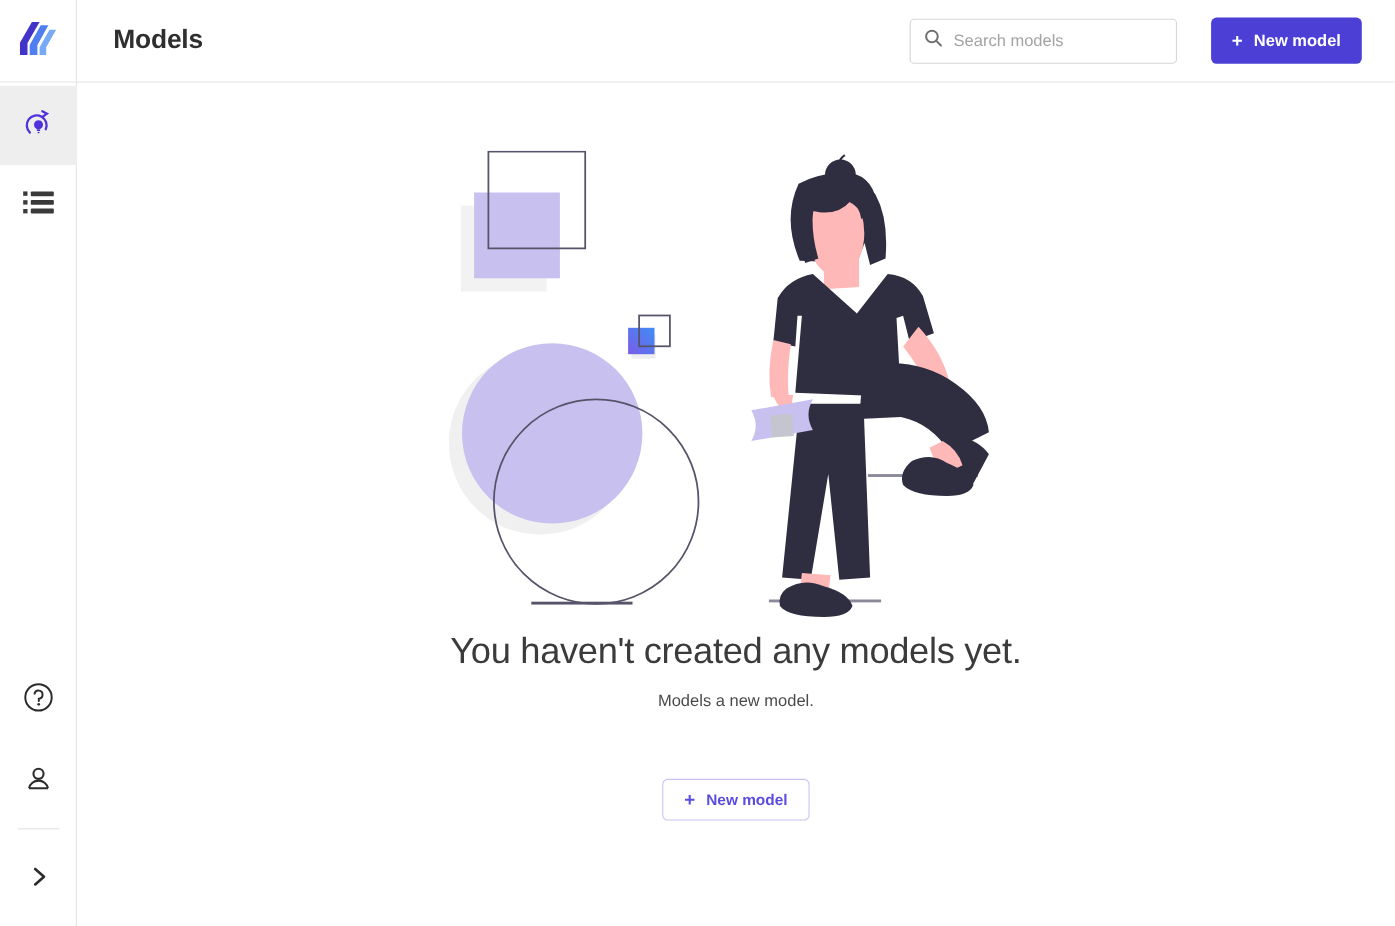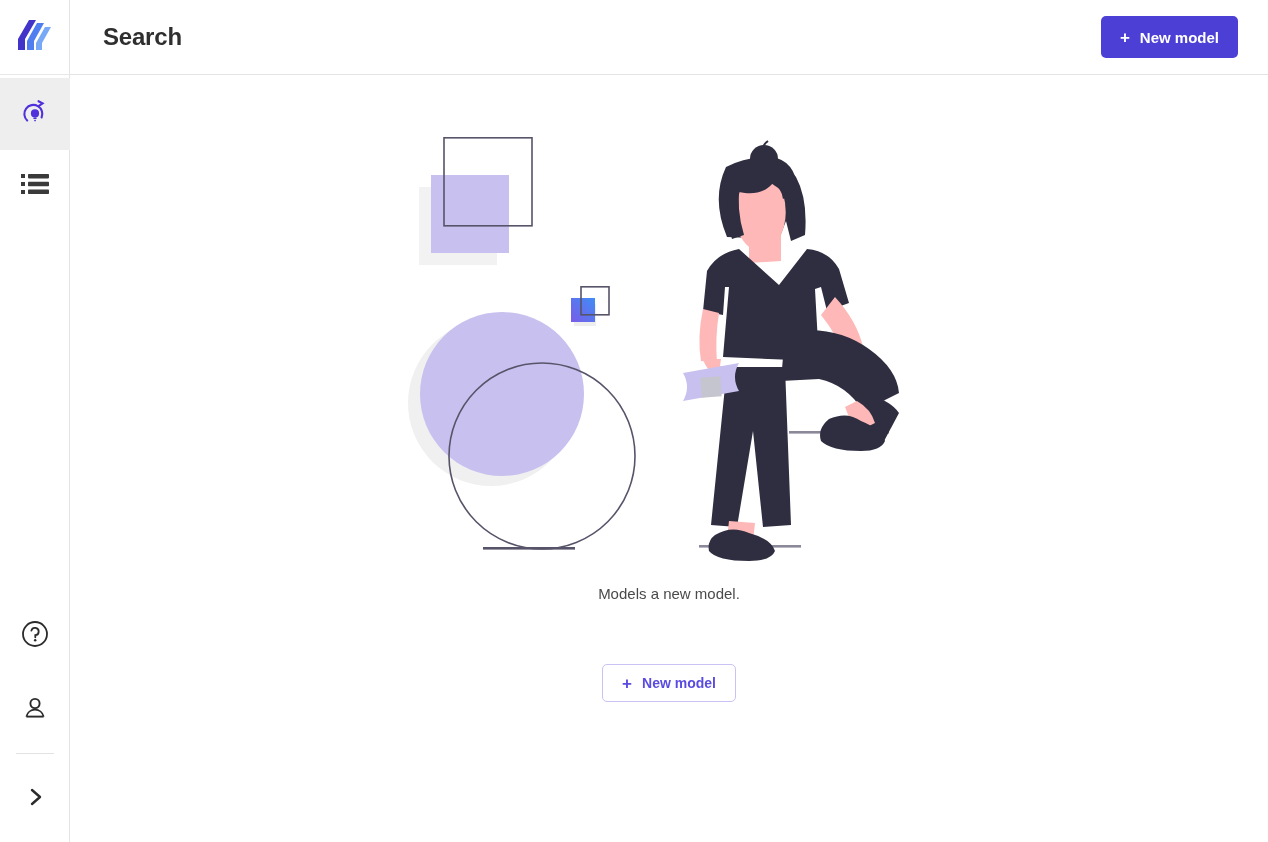--- a/index.html
+++ b/index.html
@@ -179,23 +179,32 @@
             <polyline points="9,5 17,12 9,19"></polyline>
           </svg>
         </span>
       </div>
     </div>
   </aside>
 
   <div class="main">
 
     <header class="topbar">
-      <div class="page-title">Search</div>
+      <div class="page-title">Models</div>
 
       <div class="topbar-right">
+        <div class="search-box">
+          <span>
+            <svg width="17" height="17" viewBox="0 0 17 17" fill="none" stroke="#6f6f6f" stroke-width="1.8" stroke-linecap="round">
+              <circle cx="7.2" cy="7.2" r="5.3"></circle>
+              <line x1="11.2" y1="11.2" x2="15.4" y2="15.4"></line>
+            </svg>
+          </span>
+          <input class="search-input" type="text" placeholder="Search models" style="">
+        </div>
 
         <button class="btn-primary">
           <span class="plus">+</span>
           <span>New model</span>
         </button>
       </div>
     </header>
 
     <section class="content">
 
@@ -263,20 +272,21 @@
             <path d="M340 384 l26 2 l-2 18 l-26 -2 z" fill="#ffb8b8"></path>
 
             <path d="M326 398 q16 -10 34 -2 q22 6 26 18 q-4 10 -26 10 q-32 0 -40 -10 q-2 -10 6 -16 z" fill="#2f2e41"></path>
 
             <path d="M294 236 l56 -10 q-8 14 0 28 l-56 10 q8 -14 0 -28 z" fill="#c8c0ee"></path>
             <rect x="312" y="240" width="20" height="20" fill="#c5c5cf" transform="rotate(-4 322 250)"></rect>
           </g>
         </svg>
       </div>
 
+      <h1 class="empty-title">You haven't created any models yet.</h1>
       <p class="empty-sub">Models a new model.</p>
 
       <button class="btn-outline">
         <span class="plus">+</span>
         <span>New model</span>
       </button>
     </section>
   </div>
 </div>
 

